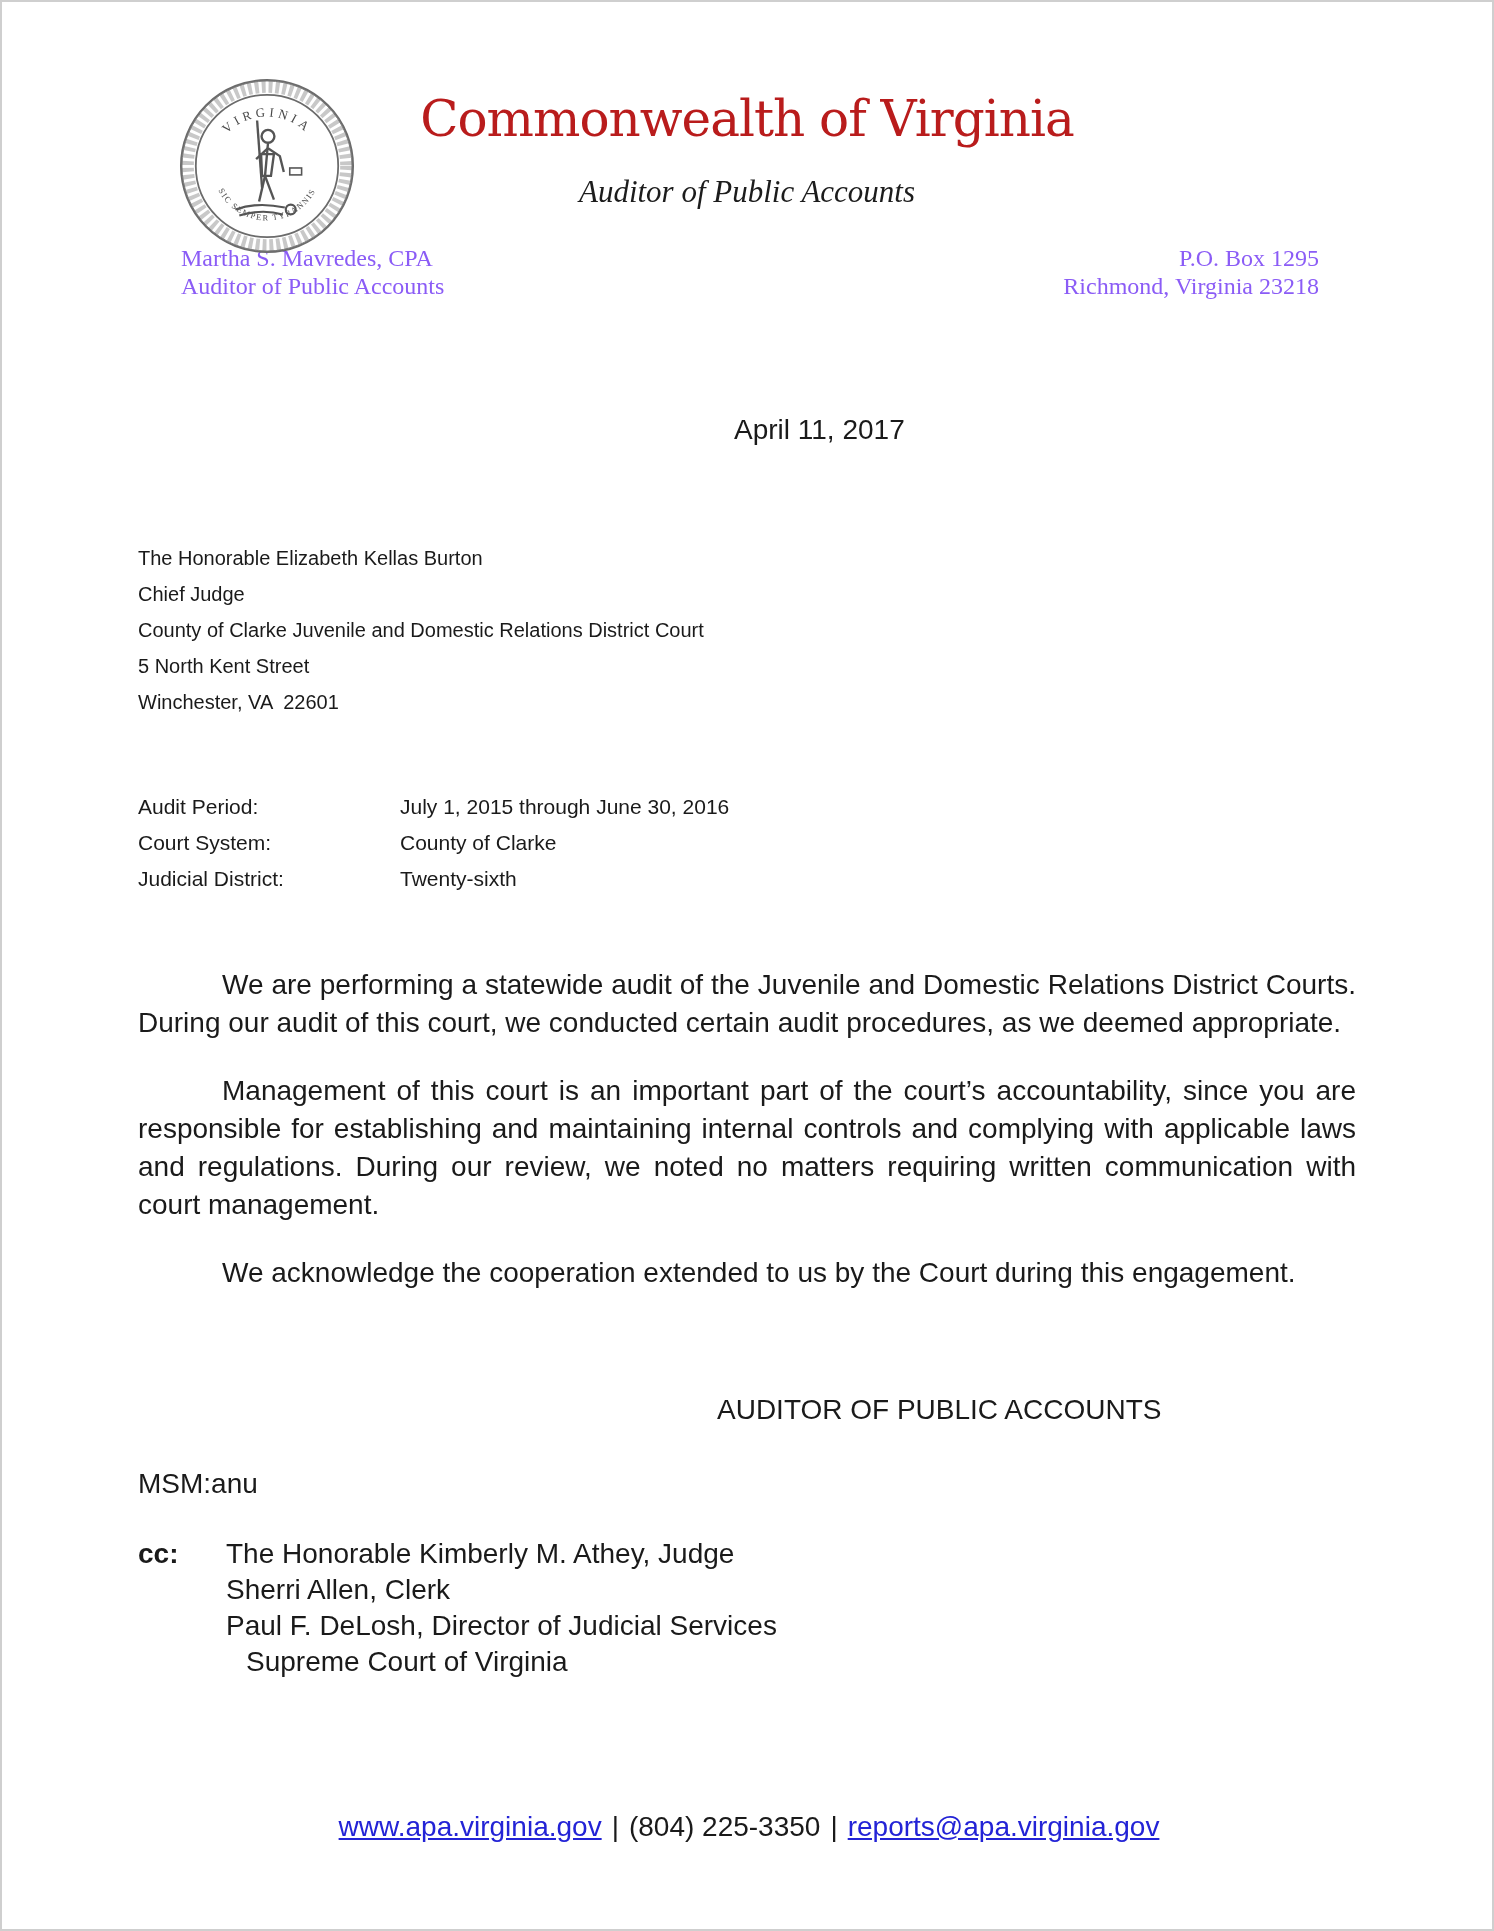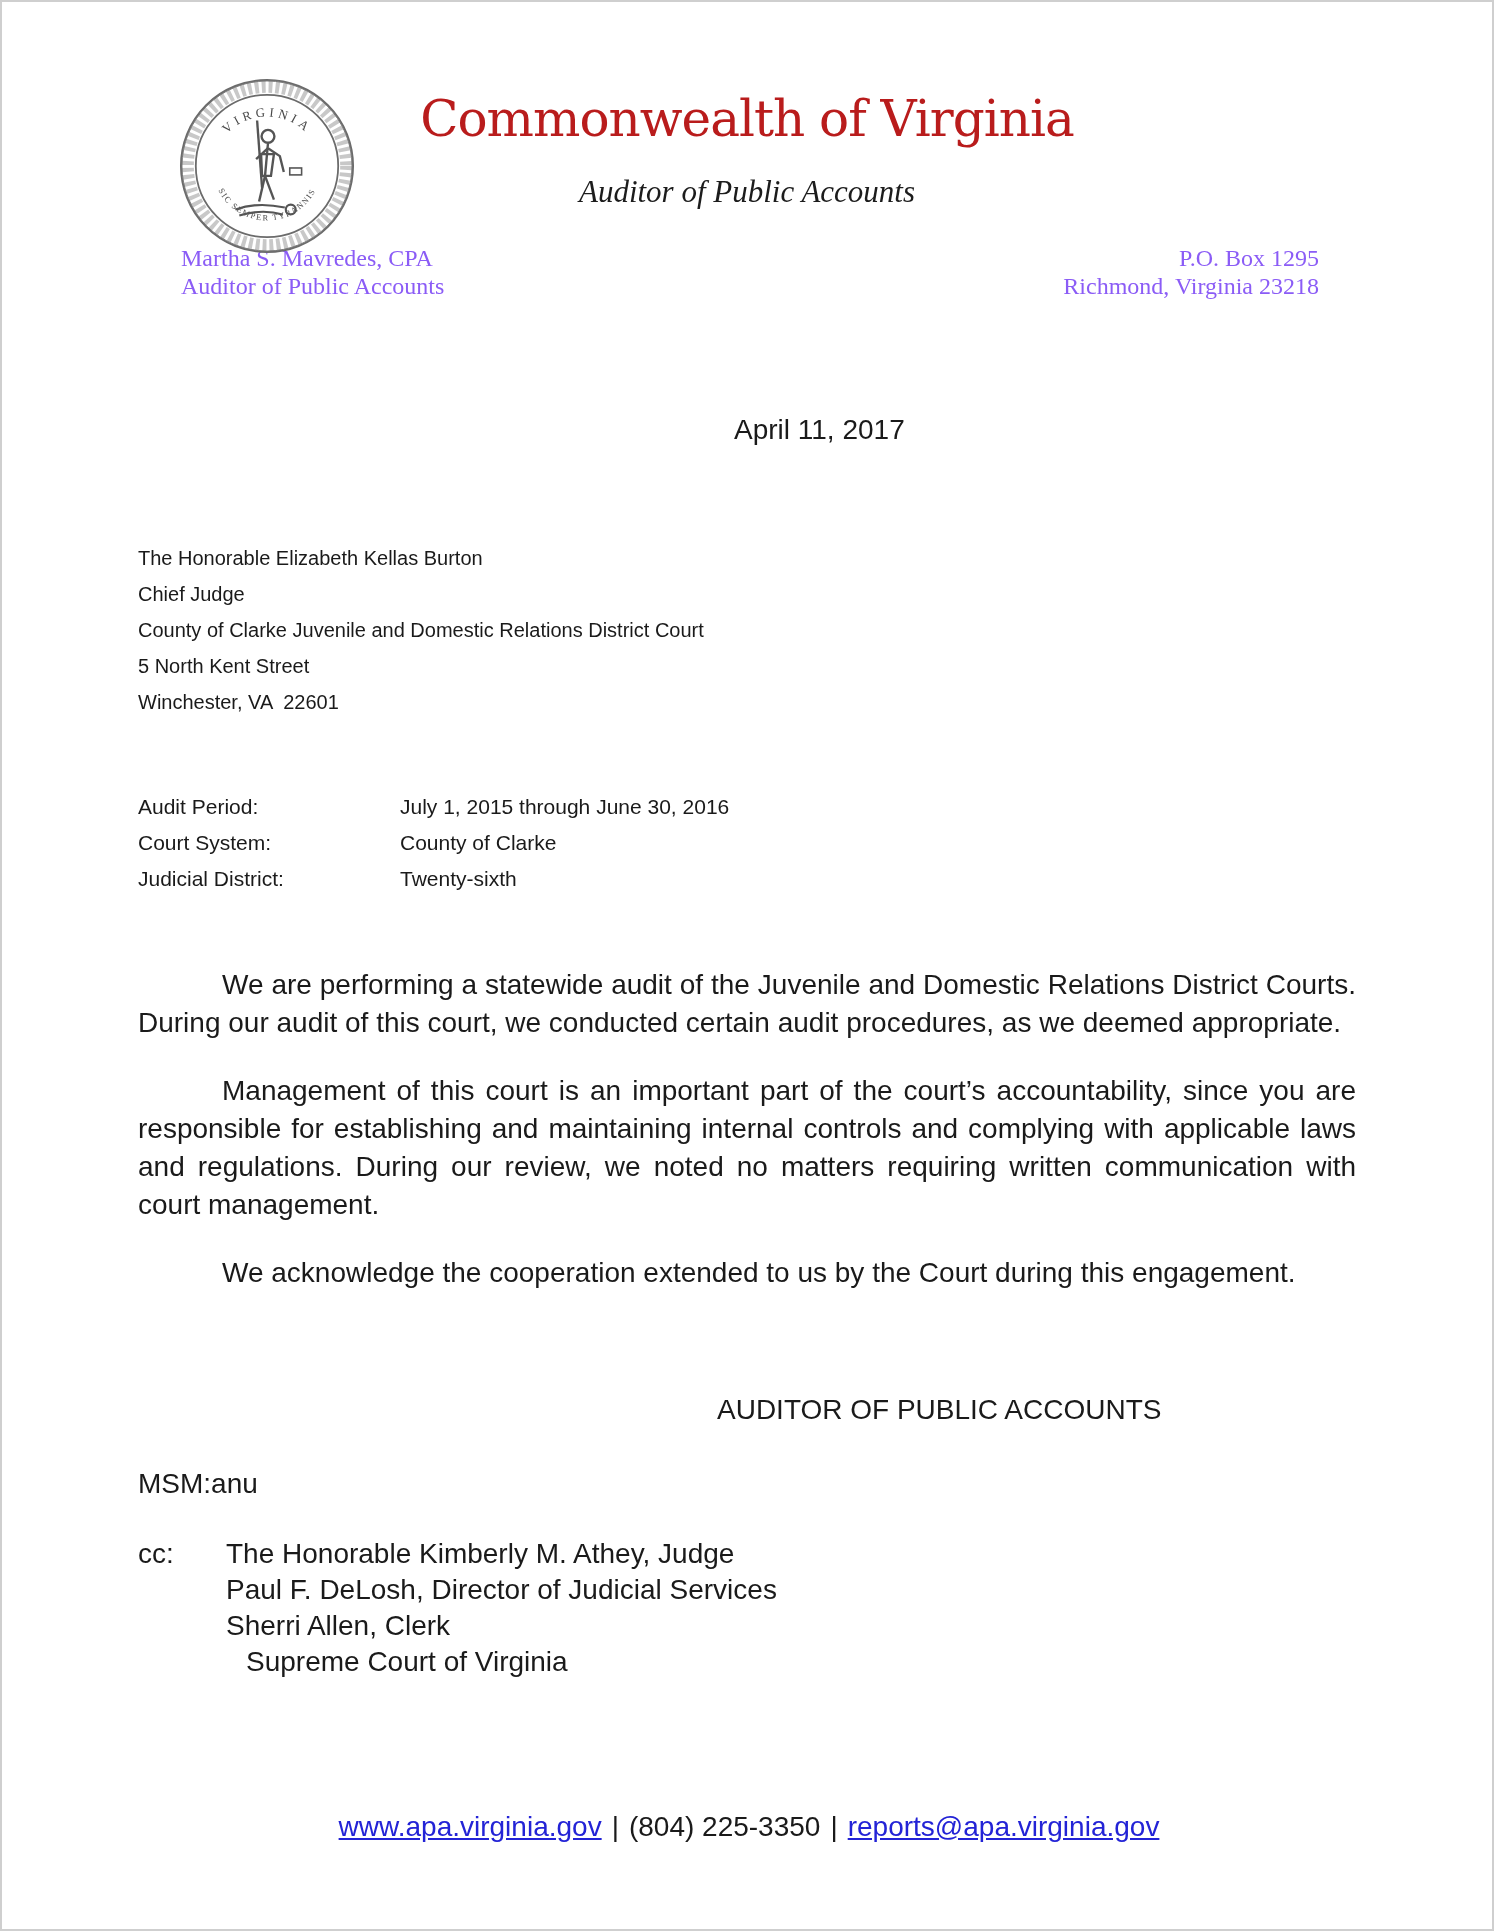--- a/index.html
+++ b/index.html
@@ -65,21 +65,21 @@
     text-align:justify;
     text-indent:84px;
   }
   .para:first-child { margin-top:0; }
 
   .signature { margin-top:99px; padding-left:579px; font-size:28px; line-height:38px; }
 
   .reference { margin-top:37px; font-size:28px; line-height:36px; }
 
   .cc-block { margin-top:34px; font-size:28px; line-height:36px; display:flex; }
-  .cc-label { width:88px; flex:0 0 88px; }
+  .cc-label { width:88px; flex:0 0 88px;font-weight:bold; }
   .cc-names .indent-more { padding-left:20px; }
 
   
   .footer {
     position:absolute; left:4px; right:0; top:1806px;
     text-align:center;
     font-size:28px; line-height:38px;
     color:#1a1a1a;
   }
   .footer a { color:#2323d6; text-decoration:underline; }
@@ -185,22 +185,22 @@
   </div>
 
   <div class="signature">AUDITOR OF PUBLIC ACCOUNTS</div>
 
   <div class="reference">MSM:anu</div>
 
   <div class="cc-block">
     <div class="cc-label">cc:</div>
     <div class="cc-names">
       <div>The Honorable Kimberly M. Athey, Judge</div>
+      <div>Sherri Allen, Clerk</div>
       <div>Paul F. DeLosh, Director of Judicial Services</div>
-      <div>Sherri Allen, Clerk</div>
       <div class="indent-more">Supreme Court of Virginia</div>
     </div>
   </div>
 
   <div class="footer">
     <a href="#">www.apa.virginia.gov</a><span class="sep">|</span><span>(804) 225-3350</span><span class="sep">|</span><a href="#">reports@apa.virginia.gov</a>
   </div>
 
 </div>
 

